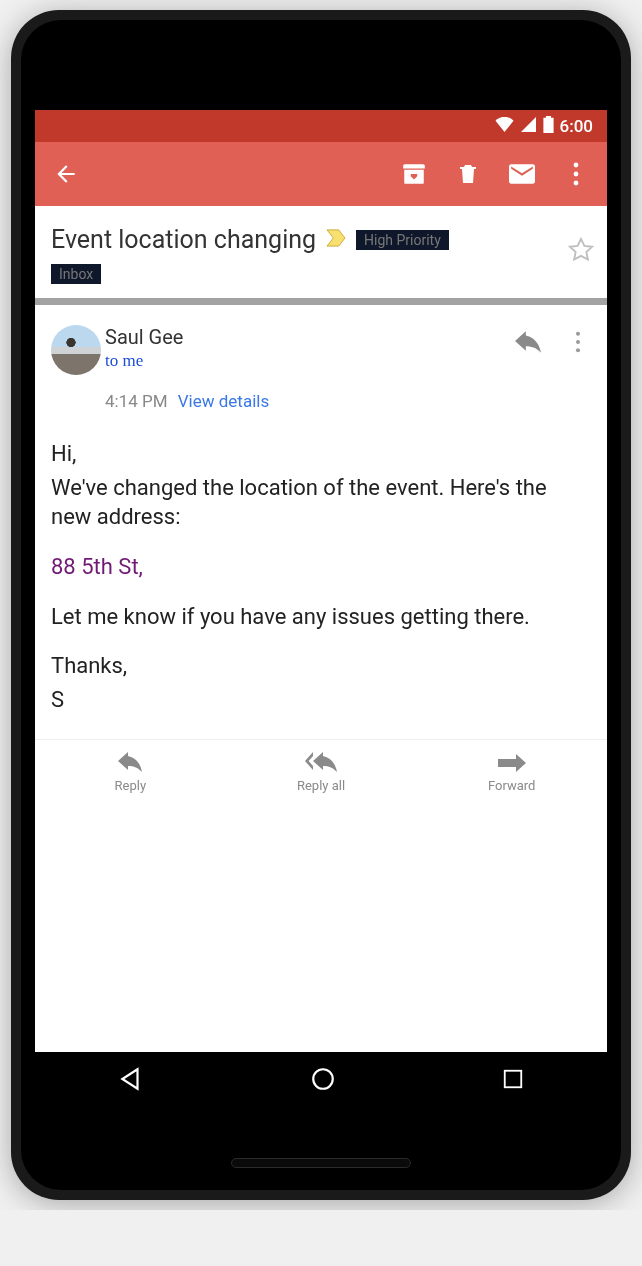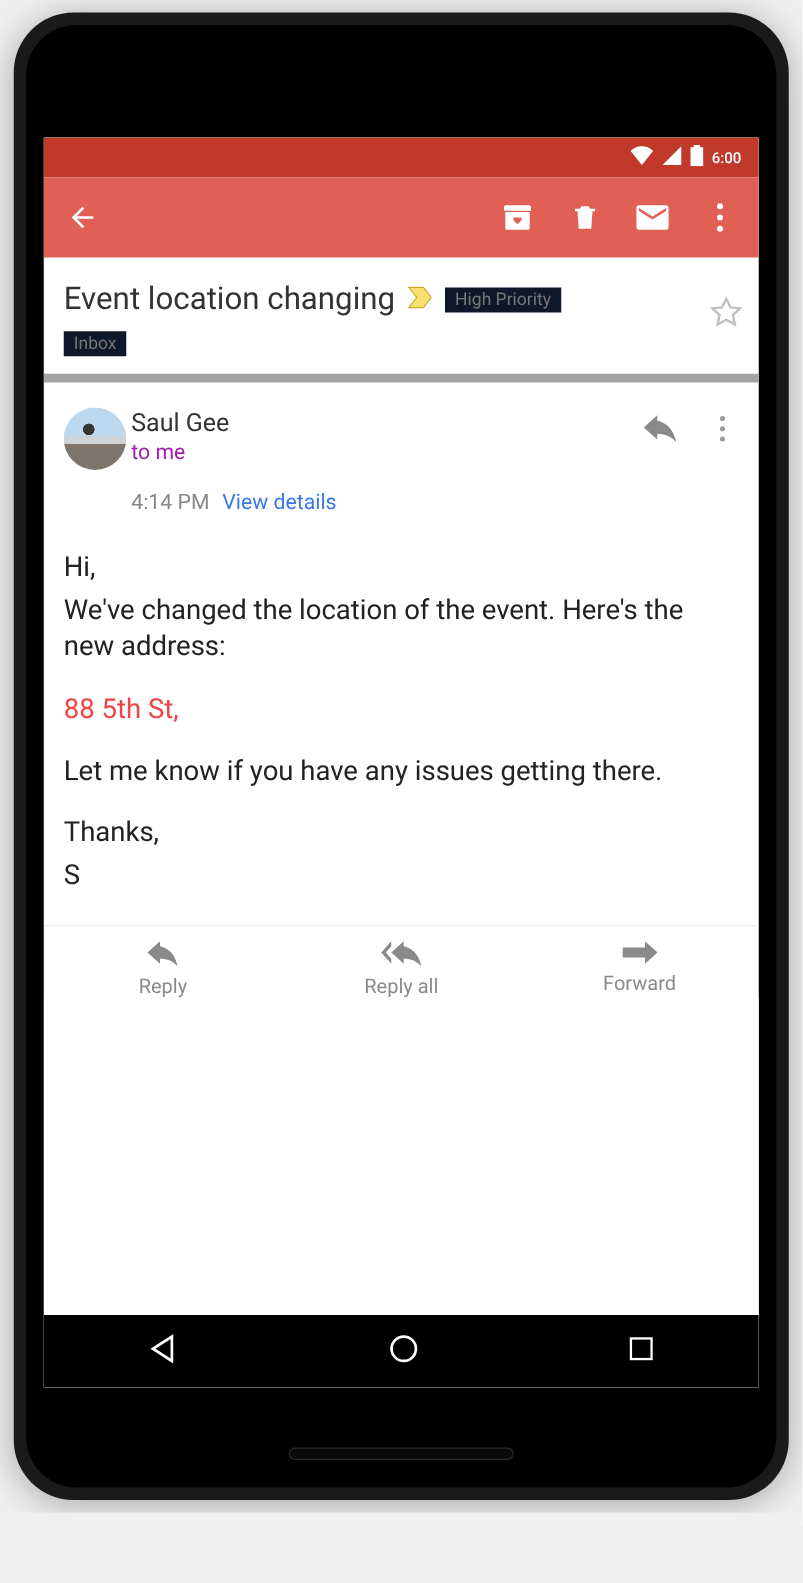--- a/index.html
+++ b/index.html
@@ -56,21 +56,21 @@
   
   .statusbar {
     height: 32px;
     background: #c0392b;
     display: flex;
     align-items: center;
     justify-content: flex-end;
     gap: 6px;
     padding: 0 14px;
     color: #fff;
-    font-size: 12px;
+    font-size: 17px;
     font-weight: 500;
   }
   .statusbar svg { fill: #fff; }
   
   .actionbar {
     height: 64px;
     background: #e06055;
     display: flex;
     align-items: center;
     padding: 0 18px;
@@ -124,54 +124,55 @@
   .avatar {
     width: 50px;
     height: 50px;
     border-radius: 50%;
     background: radial-gradient(circle at 40% 35%, #3a342e 0 10%, transparent 11%),
                 linear-gradient(to bottom, #bcd8ef 0 45%, #d0d3d5 45% 58%, #7d746b 58% 100%);
     flex-shrink: 0;
   }
   .sender-meta { flex: 1; font-size: 17px; color: #4b4b4b; }
   .sender-name { font-size: 20px; color: #333; }
-  .sender-to { color: #a21caf; margin-top: 2px; }
+  .sender-to { color: #1d4ed8; margin-top: 2px; font-family: Liberation Serif, serif; }
   .sender-time { color: #888; margin-top: 20px; }
   .view-details { color: #3b78e7; margin-left: 6px; cursor: pointer; }
   .sender-actions {
     display: flex;
     gap: 24px;
     align-items: flex-start;
     padding-top: 4px;
   }
   
   .email-body {
     padding: 20px 16px 20px 16px;
     font-size: 22px;
     line-height: 1.35;
     color: #222;
     border-bottom: 1px solid #eee;
   }
-  .email-body .link { color: #ef4444; }
+  .email-body .link { color: #701a75; }
   .email-body p { margin-bottom: 4px; }
   .email-body .gap { height: 16px; }
   
   .action-row {
     display: flex;
     padding: 12px 0 0 0;
   }
   .action-row .action {
     flex: 1;
     display: flex;
     flex-direction: column;
     align-items: center;
     gap: 6px;
     color: #8a8a8a;
-    font-size: 16px;
+    font-size: 13px;
     cursor: pointer;
+    justify-content: flex-end;
   }
   .action svg { fill: #8a8a8a; }
   .fill-space { flex: 1; background: #fff; }
   
   .navbar {
     height: 58px;
     background: #000;
     display: flex;
     align-items: center;
     justify-content: space-around;

